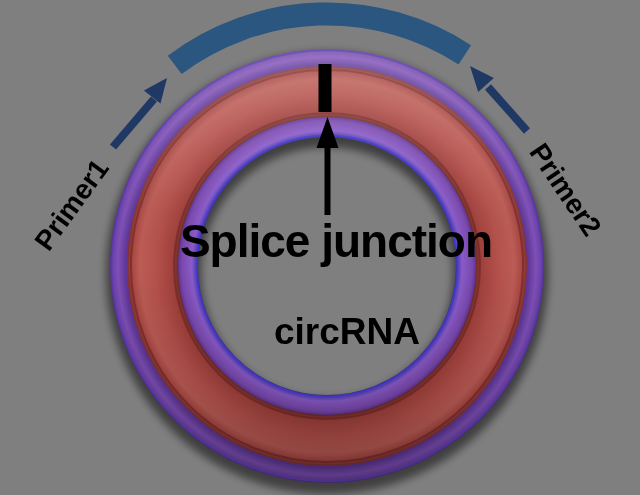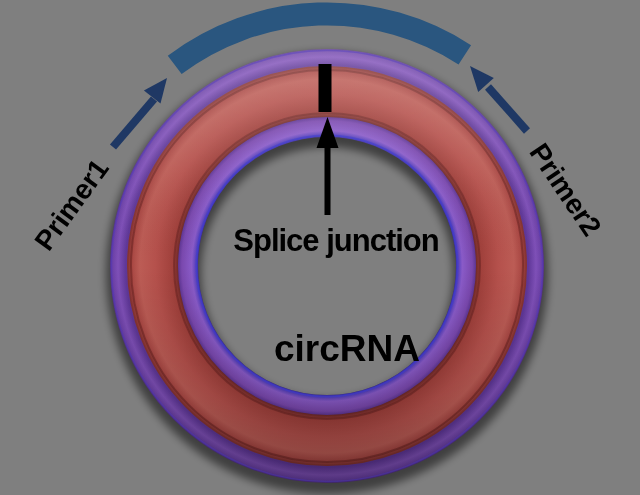--- a/index.html
+++ b/index.html
@@ -13,26 +13,26 @@
   .canvas svg{position:absolute;left:0;top:0;}
   .label{
     position:absolute;
     color:#000;
     font-weight:bold;
     white-space:nowrap;
     transform-origin:center center;
   }
   .label-splice{
     left:336px;top:241px;
-    font-size:31px;
+    font-size:46px;
     letter-spacing:-1px;
     transform:translate(-50%,-50%);
   }
   .label-circrna{
-    left:347px;top:349px;
+    left:347px;top:332px;
     font-size:37px;
     transform:translate(-50%,-50%);
   }
   .label-primer1{
     left:72px;top:205px;
     font-size:28px;
     transform:translate(-50%,-50%) rotate(-54deg);
   }
   .label-primer2{
     left:565px;top:190px;

